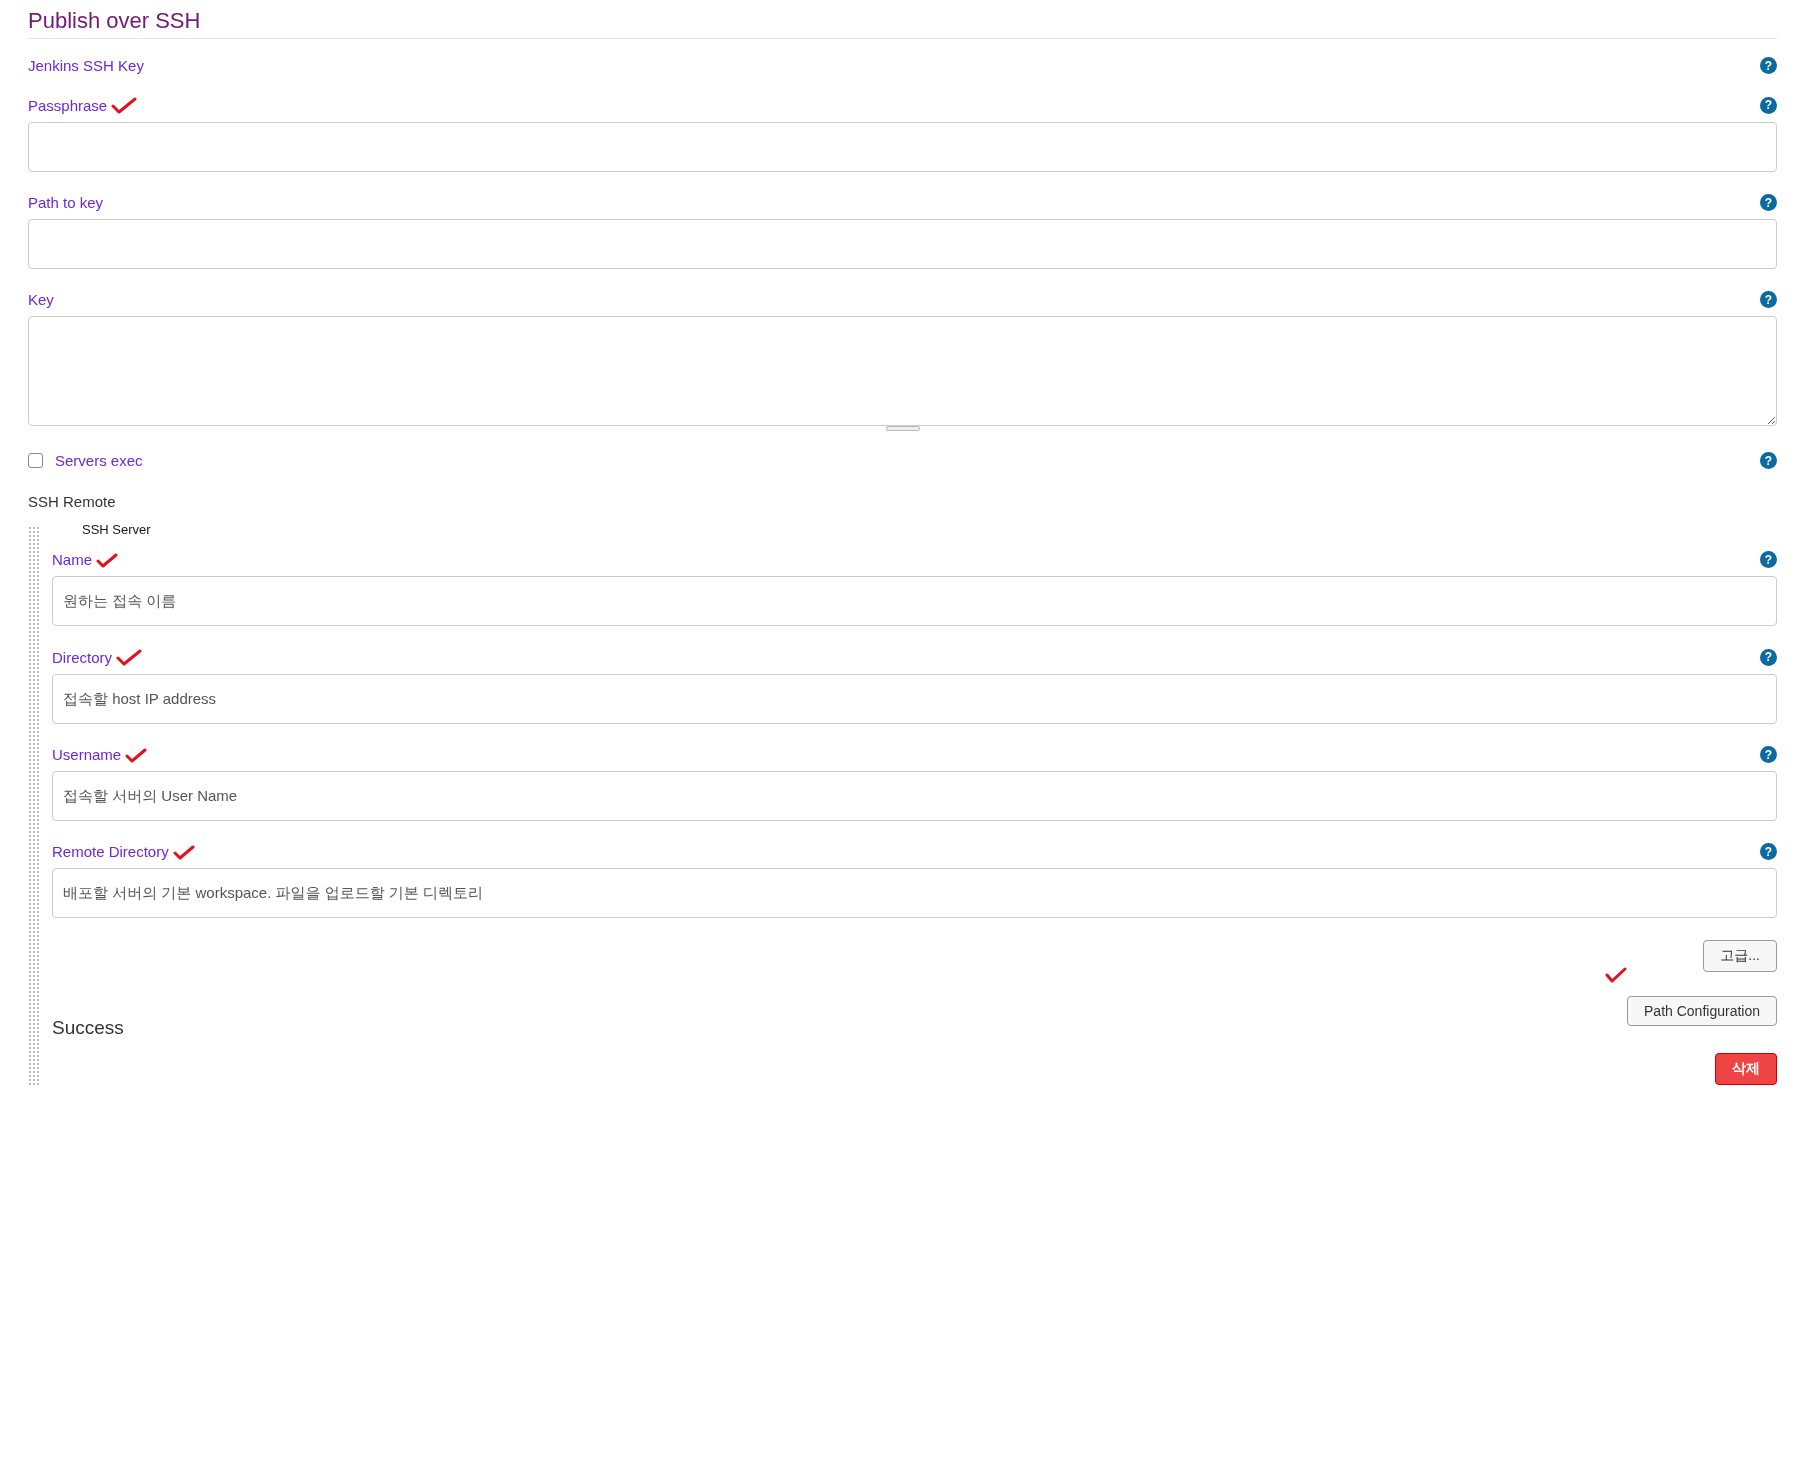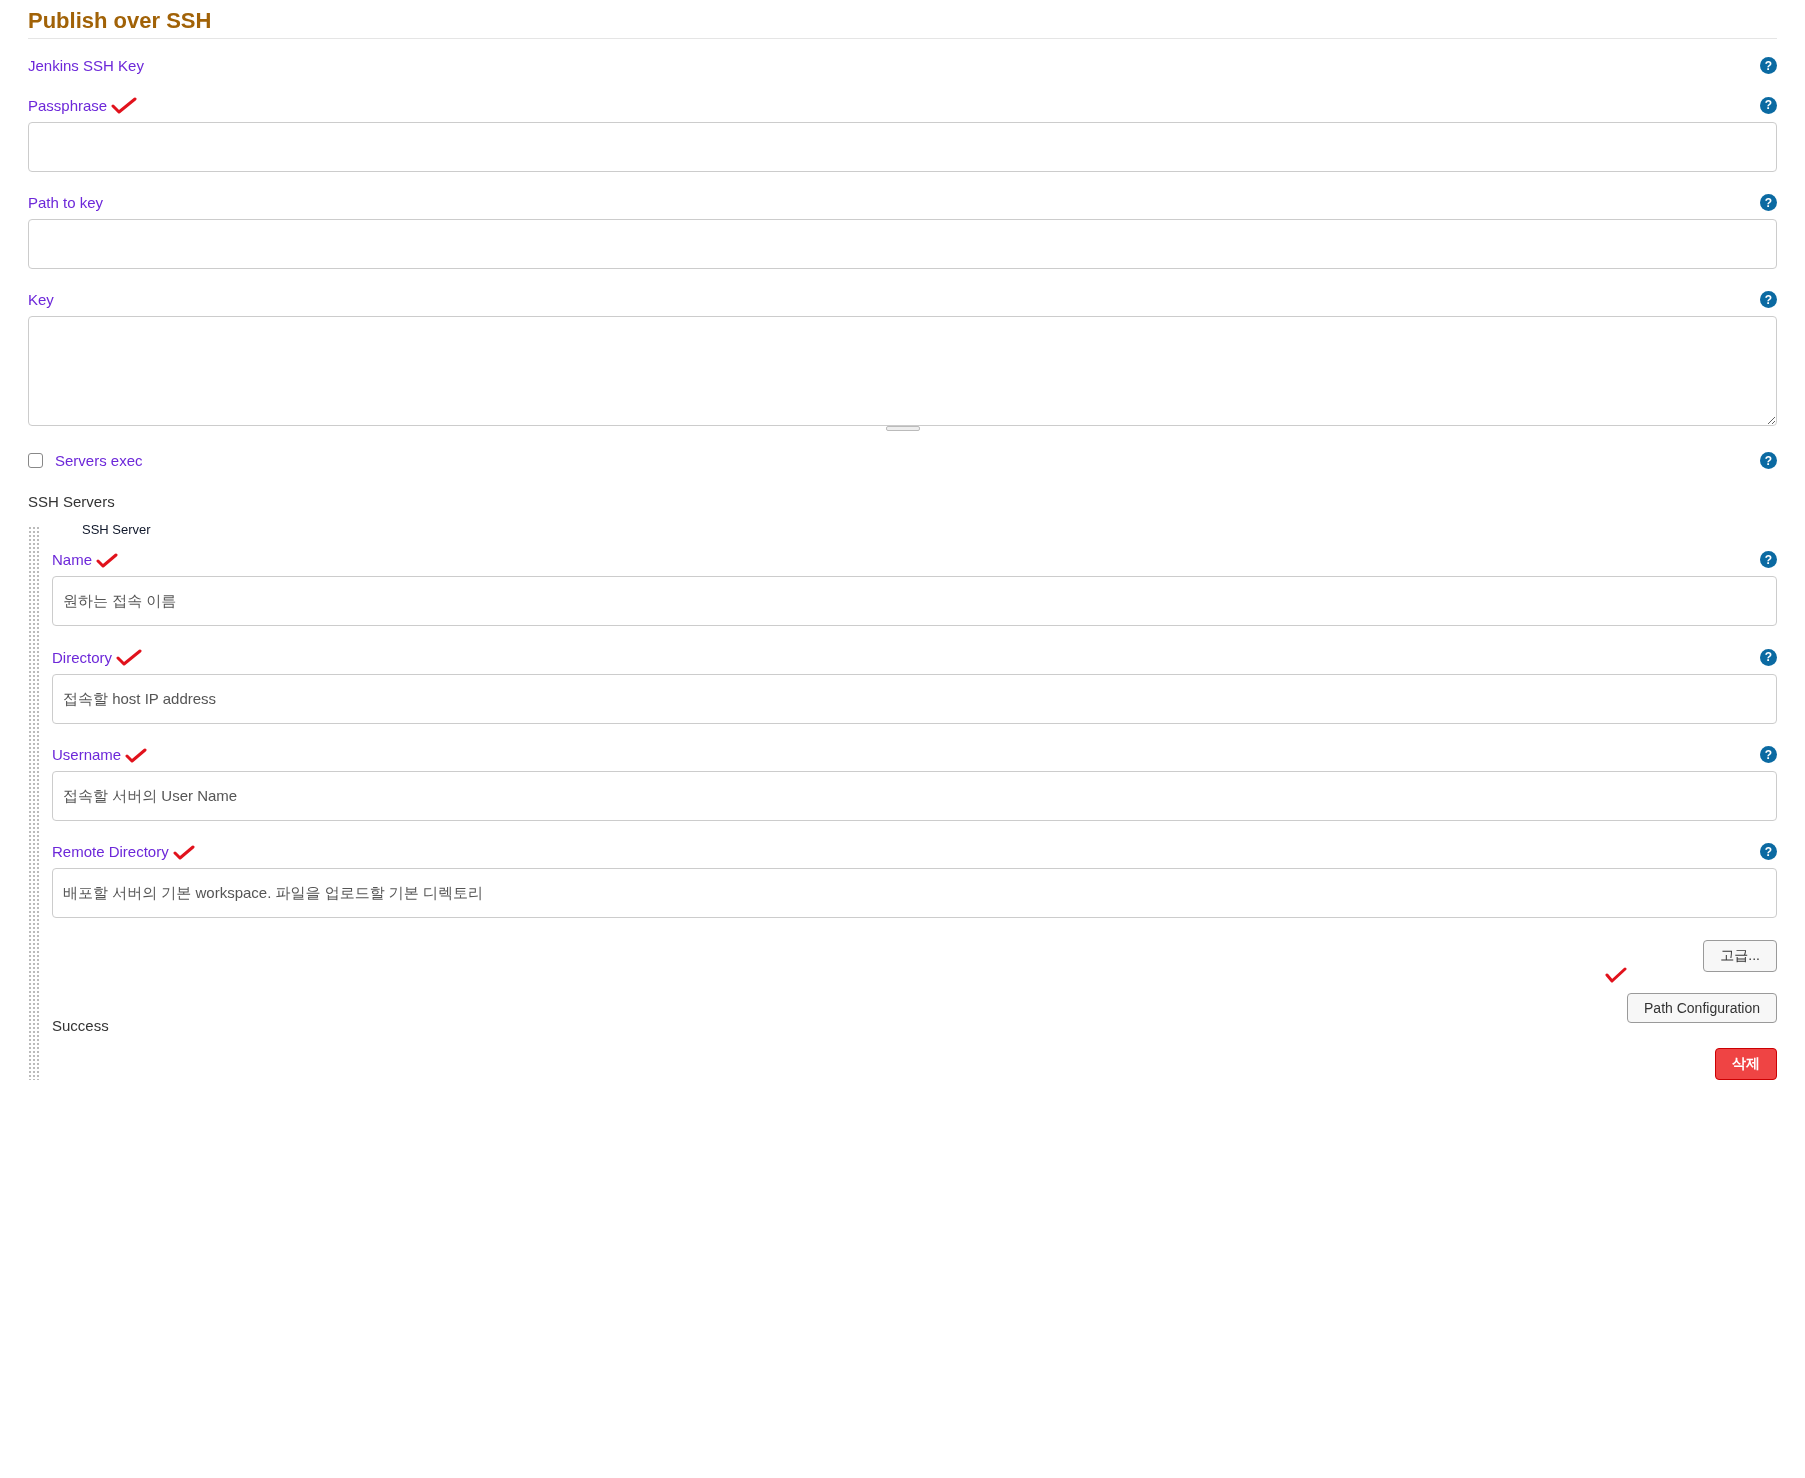--- a/index.html
+++ b/index.html
@@ -4,22 +4,22 @@
   <style>
     * { box-sizing: border-box; margin: 0; padding: 0; }
     body {
       font-family: "Segoe UI", -apple-system, "Helvetica Neue", Arial, sans-serif;
       background: #fff;
       color: #333;
       padding: 8px 28px 40px 28px;
     }
     .section-title {
       font-size: 22px;
-      font-weight: 700;
-      color: #a16207;
+      font-weight: 400;
+      color: #701a75;
       padding-bottom: 4px;
       border-bottom: 1px solid #e5e5e5;
       margin-bottom: 18px;
     }
     .field-row {
       margin-bottom: 22px;
     }
     .field-label-line {
       display: flex;
       justify-content: space-between;
@@ -159,21 +159,21 @@
       font-weight: 600;
     }
     .test-row {
       display: flex;
       justify-content: space-between;
       align-items: center;
       margin: 10px 0 14px 0;
       position: relative;
     }
     .status-text {
-      font-size: 15px;
+      font-size: 19px;
       color: #333;
       margin-top: 35px;
     }
     .annot-test {
       position:absolute;
       right: 150px;
       top: -16px;
     }
     .delete-row {
       display:flex;
@@ -227,21 +227,21 @@
 </div>
 
 <div class="checkbox-row">
   <div class="checkbox-box"></div>
   <div class="field-label-line">
     <span class="field-label">Servers exec</span>
     <span class="help-icon">?</span>
   </div>
 </div>
 
-<div class="sub-section-label">SSH Servers</div>
+<div class="sub-section-label">SSH Remote</div>
 
 <div class="server-block">
   <div class="drag-handle"></div>
   <div class="server-fields">
     <div class="server-heading">SSH Server</div>
 
     <div class="indent">
 
       <div class="field-row">
         <div class="field-label-line">

